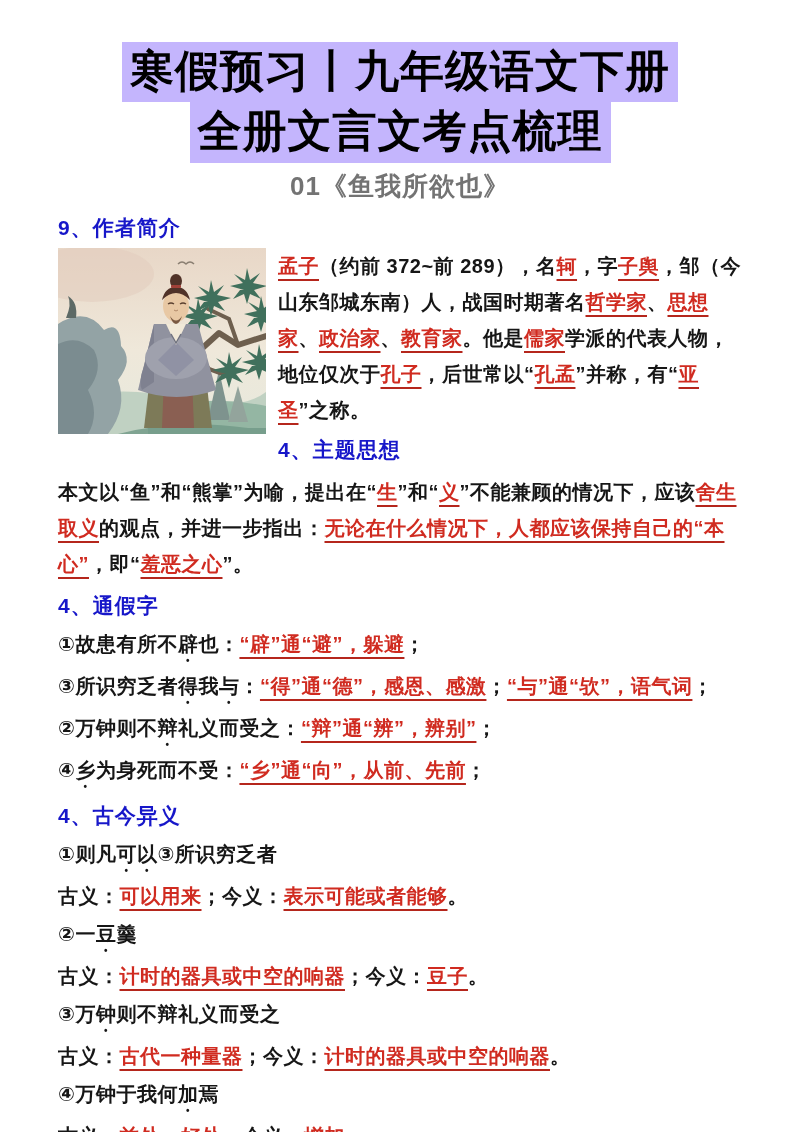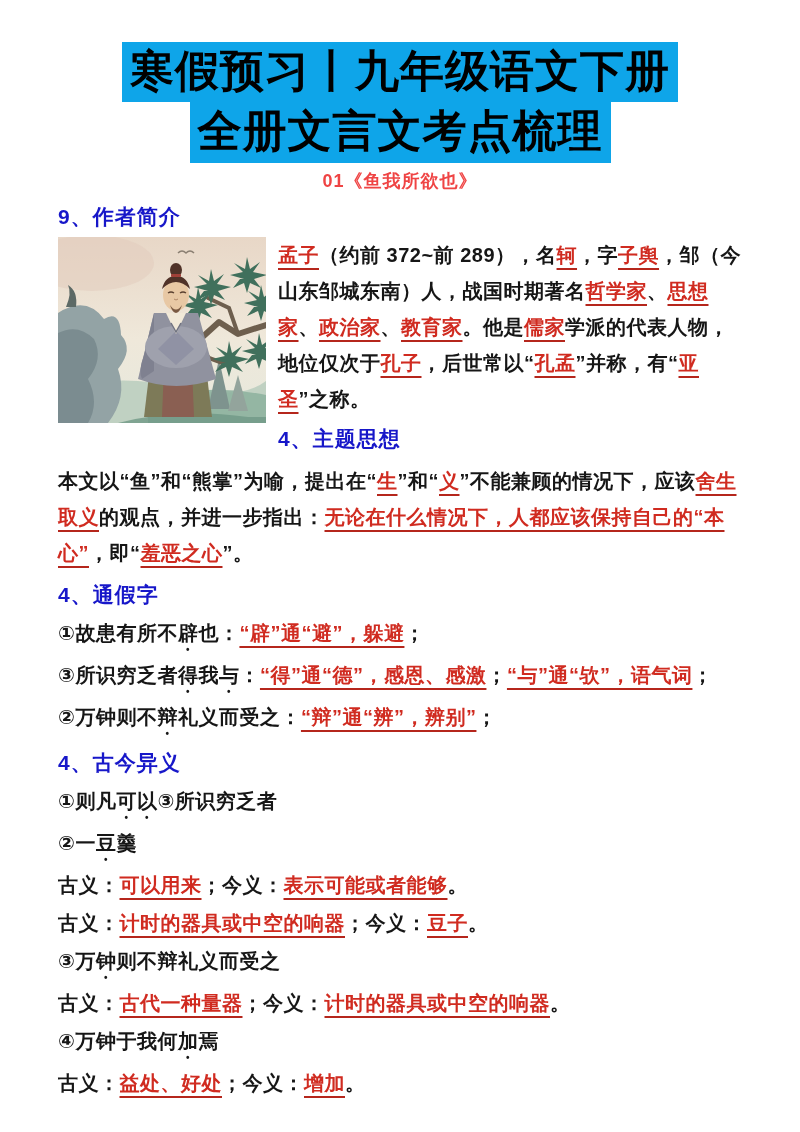--- a/index.html
+++ b/index.html
@@ -8,25 +8,25 @@
     font-family:"Liberation Sans","DejaVu Sans",sans-serif;
     color:#161616;
   }
   .page{padding:30px 58px 0 58px;}
 
   
   .title{
     text-align:center;font-weight:800;font-size:44px;line-height:1.28;
     color:#000;margin:12px 0 6px 0;letter-spacing:1px;
   }
-  .hl{background:#0ea5e9;display:inline-block;padding:1px 8px 3px 8px;}
+  .hl{background:#c4b5fd;display:inline-block;padding:1px 8px 3px 8px;}
 
   .subtitle{
-    text-align:center;color:#ef4444;font-weight:bold;
-    font-size:18px;margin:6px 0 10px 0;letter-spacing:1px;
+    text-align:center;color:#737373;font-weight:bold;
+    font-size:26px;margin:6px 0 10px 0;letter-spacing:1px;
   }
 
   h3.sec{
     color:#1717c9;font-size:21px;font-weight:bold;
     margin:10px 0 6px 0;letter-spacing:1px;
   }
 
   p.body{
     font-size:20px;line-height:36px;margin:0;
     letter-spacing:0.5px;font-weight:600;
@@ -133,24 +133,25 @@
       <h3 class="sec">4、主题思想</h3>
     </div>
   </div>
 
   <p class="body theme-para"><span class="seg-p">本文以“鱼”和“熊掌”为喻，提出在“</span><span class="seg-r">生</span><span class="seg-p">”和“</span><span class="seg-r">义</span><span class="seg-p">”不能兼顾的情况下，应该</span><span class="seg-r">舍生取义</span><span class="seg-p">的观点，并进一步指出：</span><span class="seg-r">无论在什么情况下，人都应该保持自己的“本心”</span><span class="seg-p">，即“</span><span class="seg-r">羞恶之心</span><span class="seg-p">”。</span></p>
 
   <h3 class="sec">4、通假字</h3>
   <p class="body"><span class="seg-p">①故患有所不</span><span class="seg-e">辟</span><span class="seg-p">也：</span><span class="seg-r">“辟”通“避”，躲避</span><span class="seg-p">；</span></p>
   <p class="body"><span class="seg-p">③所识穷乏者</span><span class="seg-e">得</span><span class="seg-p">我</span><span class="seg-e">与</span><span class="seg-p">：</span><span class="seg-r">“得”通“德”，感恩、感激</span><span class="seg-p">；</span><span class="seg-r">“与”通“欤”，语气词</span><span class="seg-p">；</span></p>
   <p class="body"><span class="seg-p">②万钟则不</span><span class="seg-e">辩</span><span class="seg-p">礼义而受之：</span><span class="seg-r">“辩”通“辨”，辨别”</span><span class="seg-p">；</span></p>
+  <p class="body"><span class="seg-p">④</span><span class="seg-e">乡</span><span class="seg-p">为身死而不受：</span><span class="seg-r">“乡”通“向”，从前、先前</span><span class="seg-p">；</span></p>
 
   <h3 class="sec">4、古今异义</h3>
   <p class="body"><span class="seg-p">①则凡</span><span class="seg-e">可以</span><span class="seg-p">③所识穷乏者</span></p>
+  <p class="body"><span class="seg-p">古义：</span><span class="seg-r">可以用来</span><span class="seg-p">；今义：</span><span class="seg-r">表示可能或者能够</span><span class="seg-p">。</span></p>
   <p class="body"><span class="seg-p">②一</span><span class="seg-e">豆</span><span class="seg-p">羹</span></p>
-  <p class="body"><span class="seg-p">古义：</span><span class="seg-r">可以用来</span><span class="seg-p">；今义：</span><span class="seg-r">表示可能或者能够</span><span class="seg-p">。</span></p>
   <p class="body"><span class="seg-p">古义：</span><span class="seg-r">计时的器具或中空的响器</span><span class="seg-p">；今义：</span><span class="seg-r">豆子</span><span class="seg-p">。</span></p>
   <p class="body"><span class="seg-p">③万</span><span class="seg-e">钟</span><span class="seg-p">则不辩礼义而受之</span></p>
   <p class="body"><span class="seg-p">古义：</span><span class="seg-r">古代一种量器</span><span class="seg-p">；今义：</span><span class="seg-r">计时的器具或中空的响器</span><span class="seg-p">。</span></p>
   <p class="body"><span class="seg-p">④万钟于我何</span><span class="seg-e">加</span><span class="seg-p">焉</span></p>
   <p class="body"><span class="seg-p">古义：</span><span class="seg-r">益处、好处</span><span class="seg-p">；今义：</span><span class="seg-r">增加</span><span class="seg-p">。</span></p>
 
 </div>
 
 </body></html>

